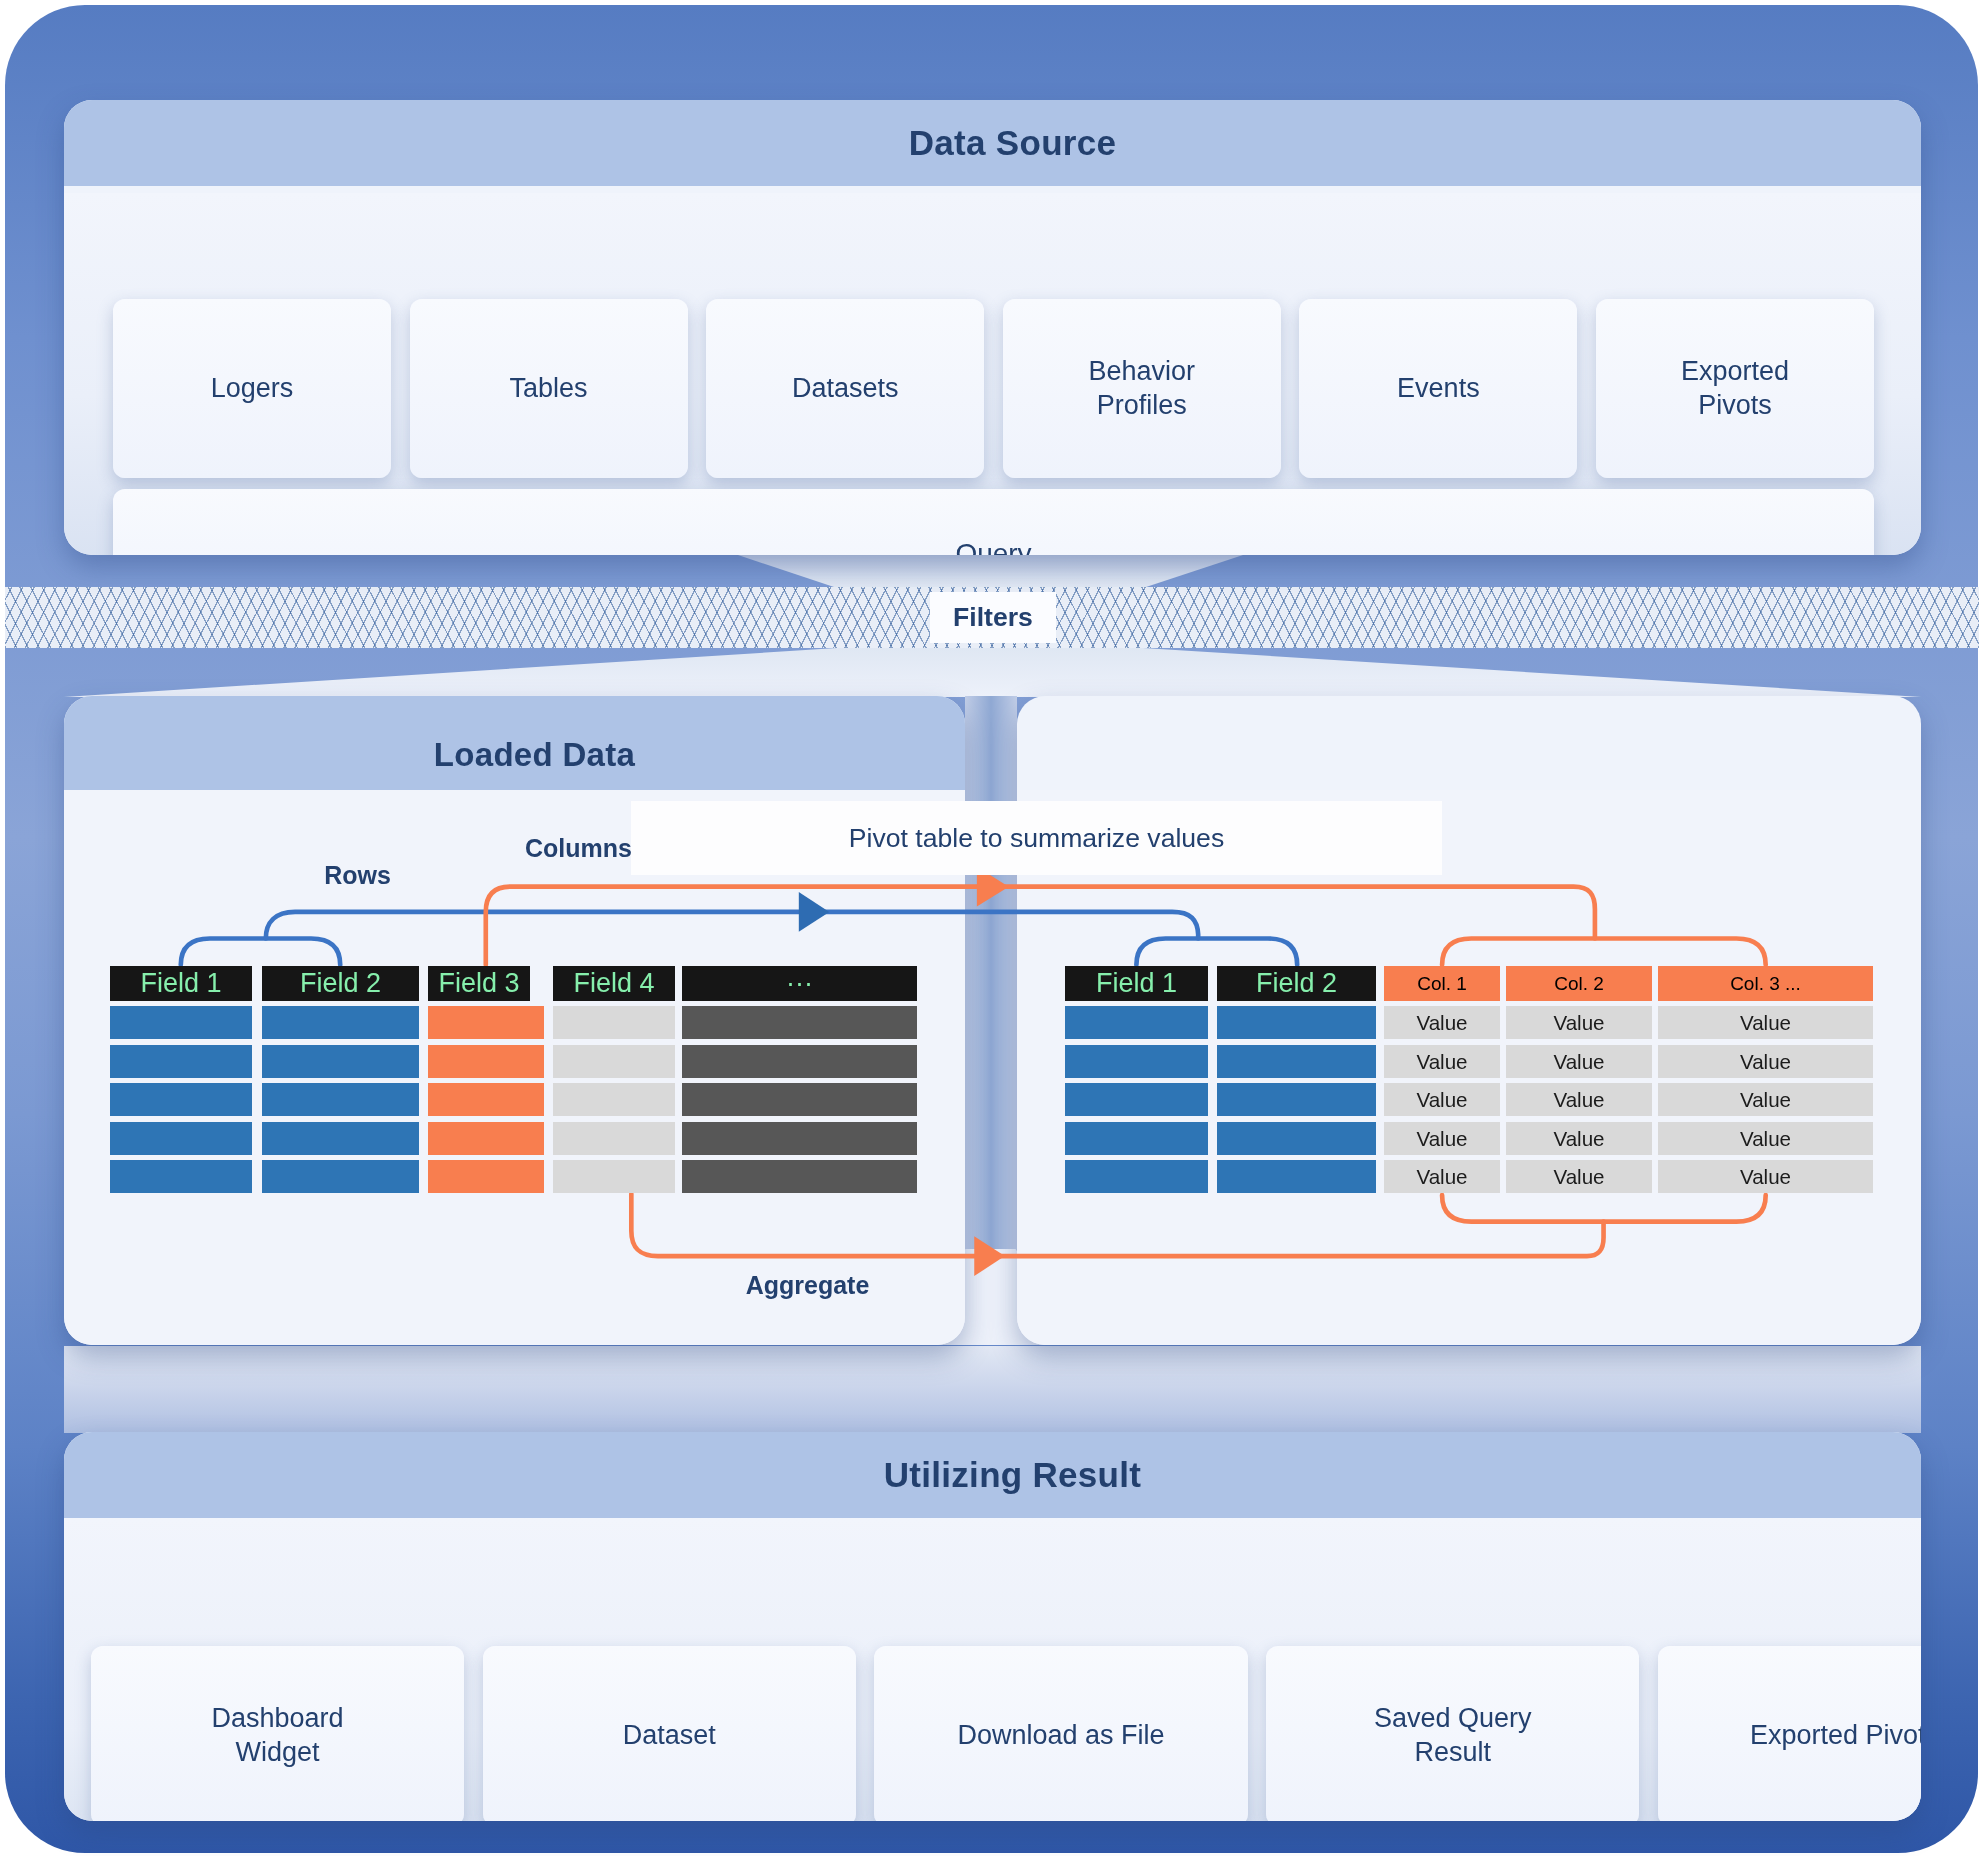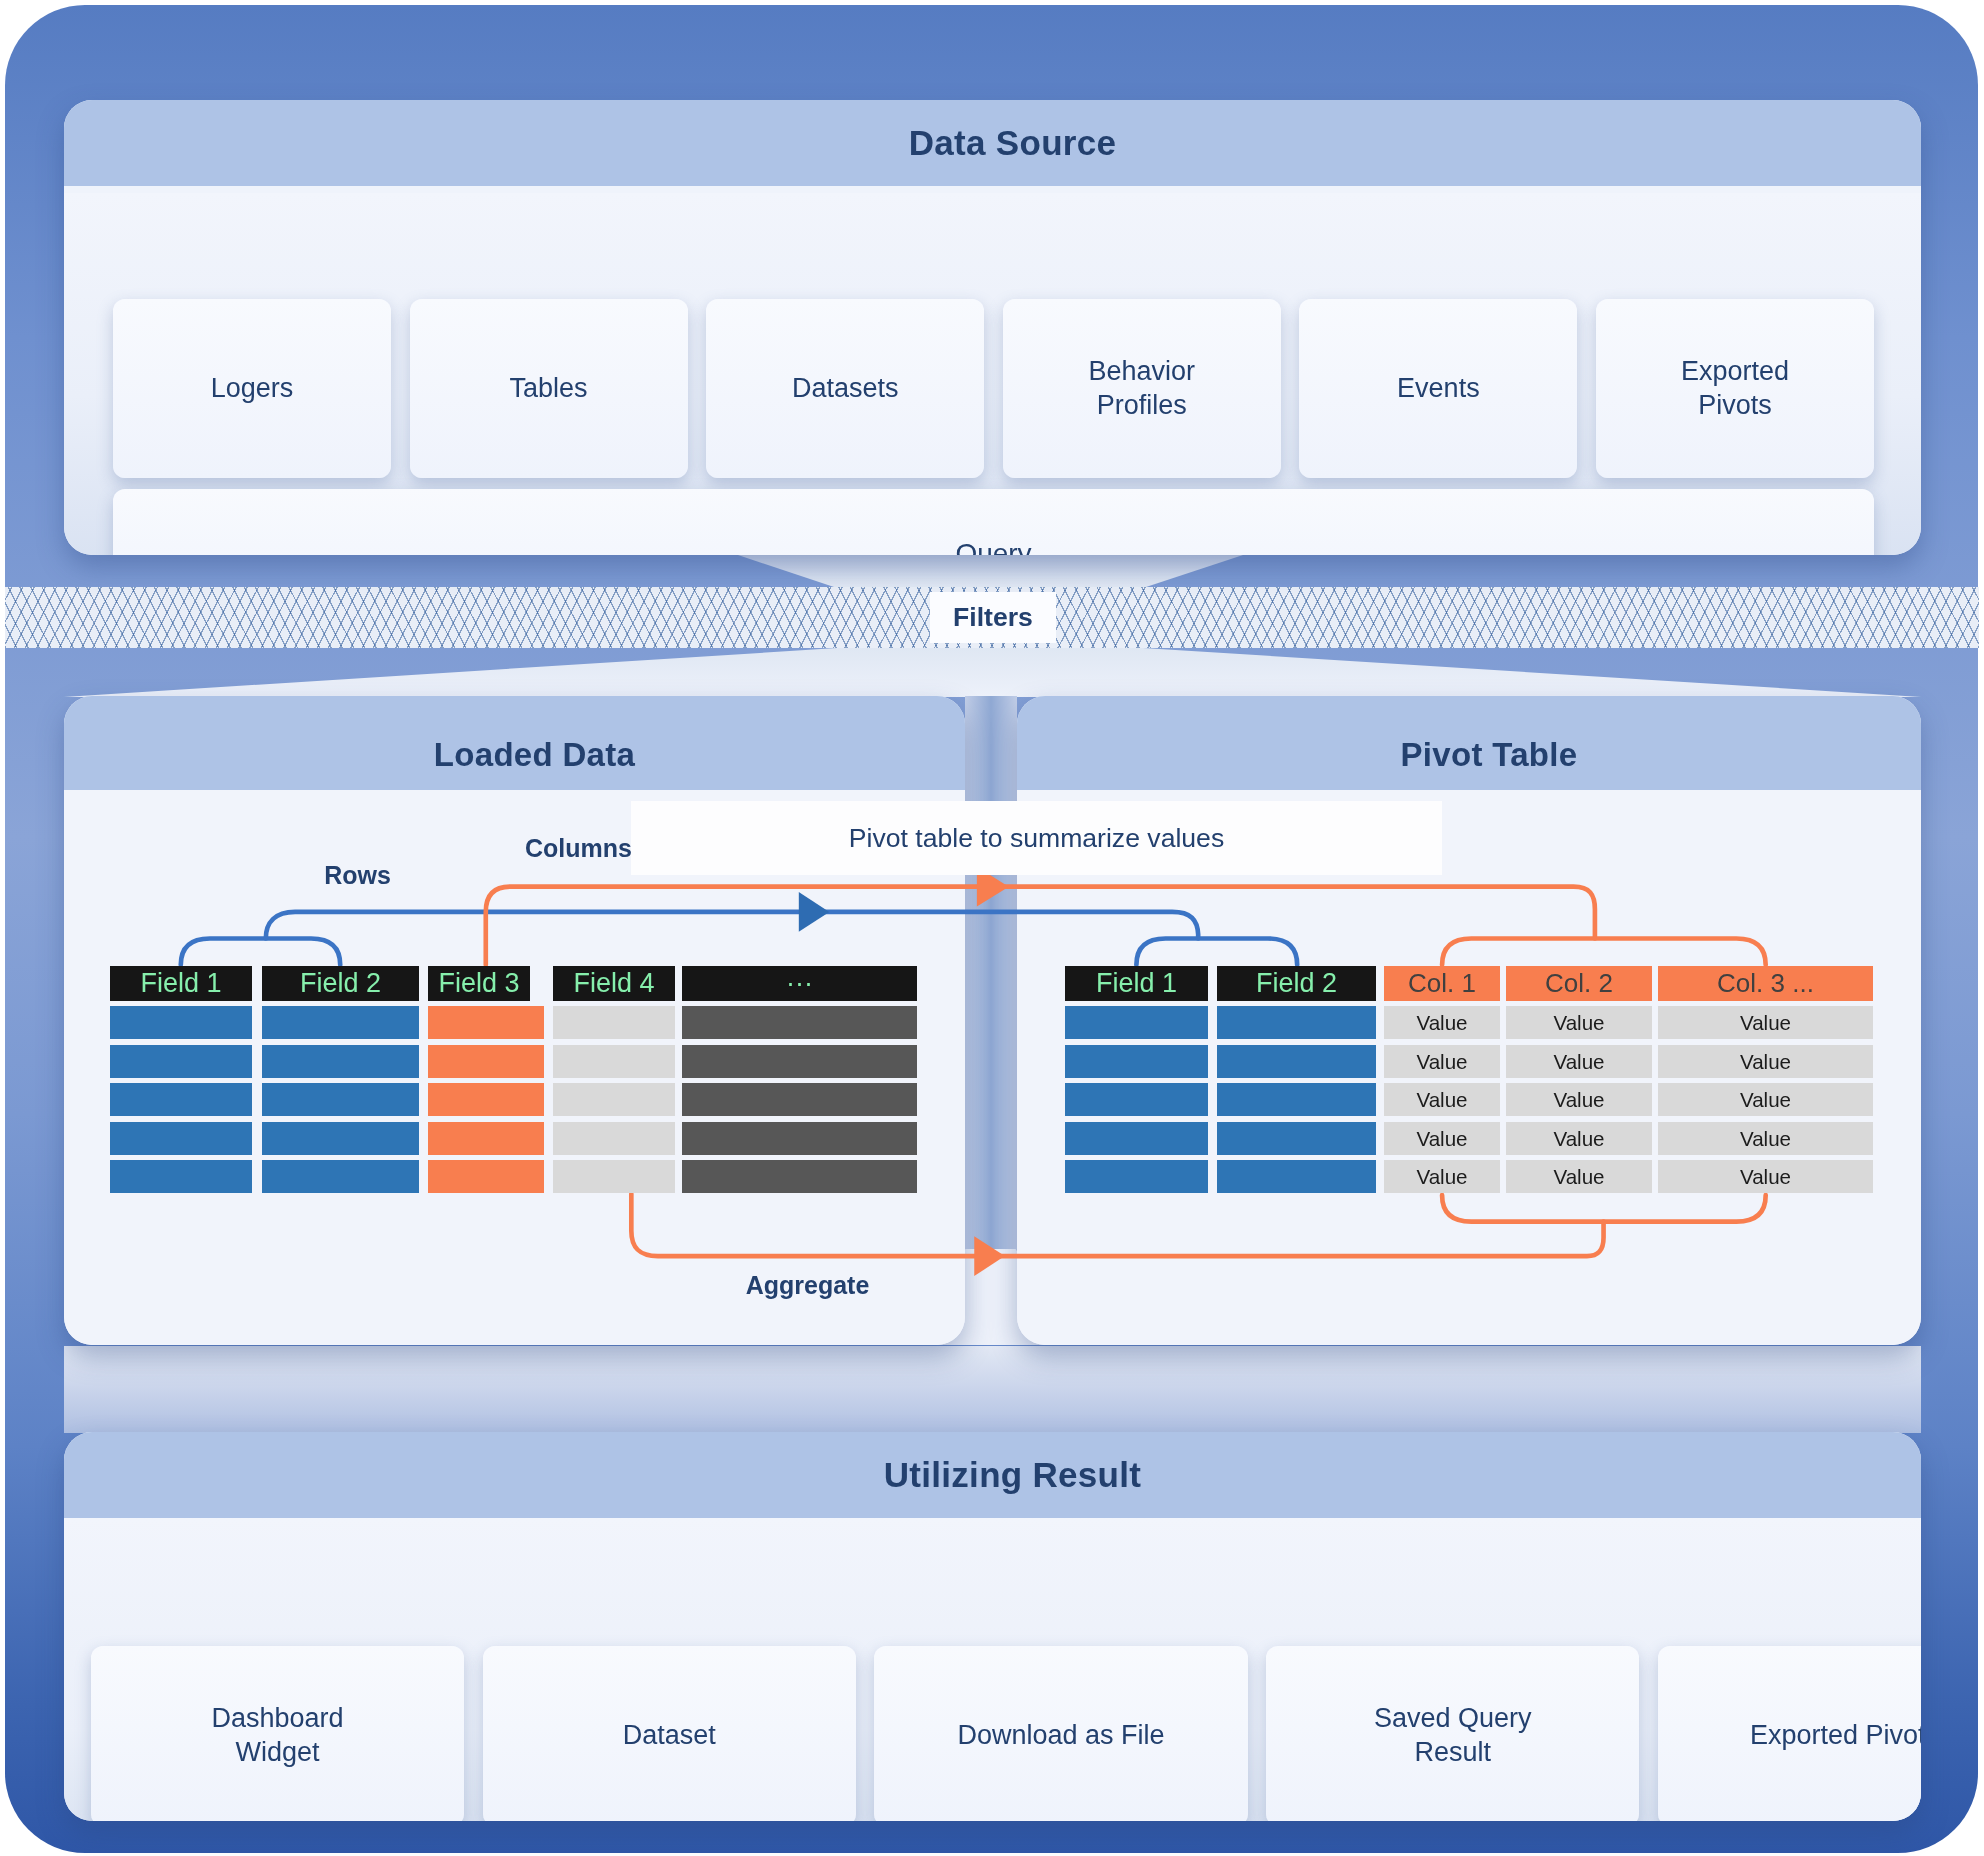--- a/index.html
+++ b/index.html
@@ -72,21 +72,21 @@
   .p-bottom{left:64px;top:1432px;width:1857px;height:389px;}
   .p-bottom .panel-header{height:86px;}
   .p-bottom .panel-title{font-size:35px;}
   .p-bottom .panel-body{position:absolute;left:0;top:86px;width:100%;bottom:0;
      background:linear-gradient(180deg,#f2f5fc 0%,#eaeff9 70%,#dde5f3 100%);}
   .row-out{left:27px;top:128px;width:1940px;height:180px;}
 
   
   .tcell{position:absolute;display:flex;align-items:center;justify-content:center;}
   .th-black{background:#161616;color:#86efac;font-size:27px;font-weight:500;}
-  .th-orange{background:#f87e4f;color:#404040;font-size:26px;font-weight:500;}
+  .th-orange{background:#f87e4f;color:#000000;font-size:19px;font-weight:500;}
   .c-blue{background:#2e75b5;}
   .c-orange{background:#f87e4f;}
   .c-light{background:#d9d9d9;}
   .c-dark{background:#575757;}
   .c-value{background:#d9d9d9;color:#1c1c1c;font-size:20.6px;}
 
   
   .flow-label{position:absolute;color:#23406e;font-size:25px;font-weight:600;text-align:center;}
   .lbl-rows{left:291px;top:861px;width:133px;}
   .lbl-columns{left:502px;top:834px;width:153px;}
@@ -138,23 +138,20 @@
   </div>
 
   <section class="panel p-mid p-left z2">
     <header class="panel-header">
       <div class="panel-title">Loaded Data</div>
     </header>
     <div class="panel-body"></div>
   </section>
 
   <section class="panel p-mid p-right z2">
-    <header class="panel-header">
-      <div class="panel-title">Pivot Table</div>
-    </header>
     <div class="panel-body"></div>
   </section>
 
   <section class="panel p-bottom z2">
     <header class="panel-header">
       <div class="panel-title">Utilizing Result</div>
     </header>
     <div class="panel-body">
       <div class="box-row row-out" id="result-boxes">
           <div class="diagram-box">Dashboard

